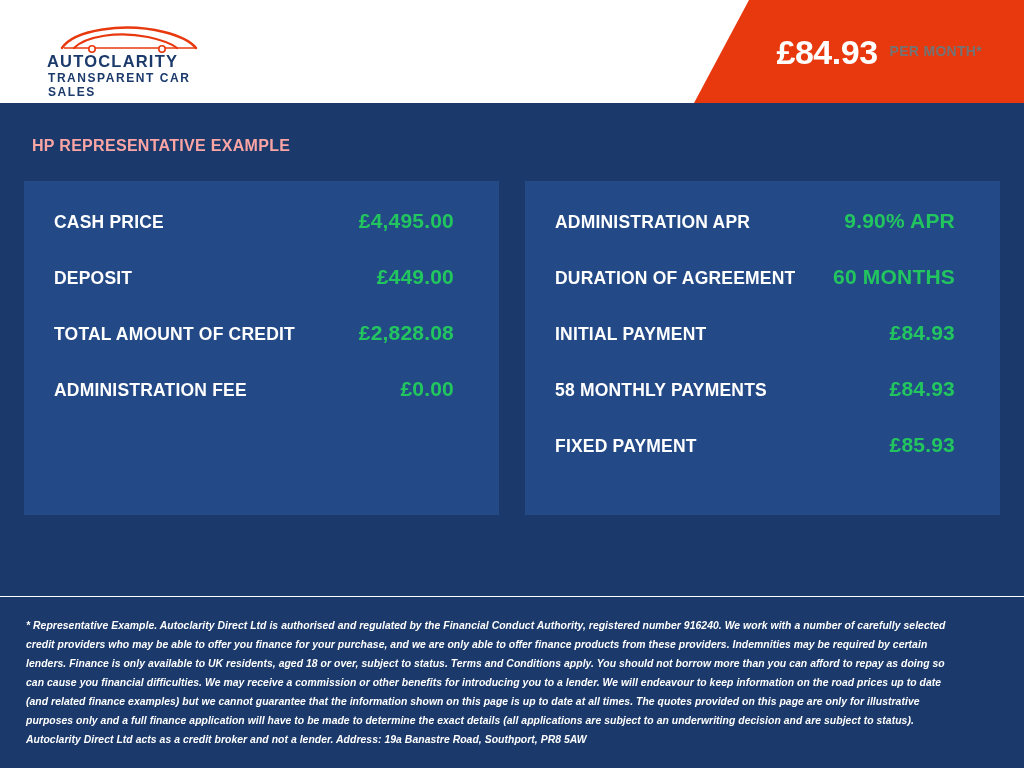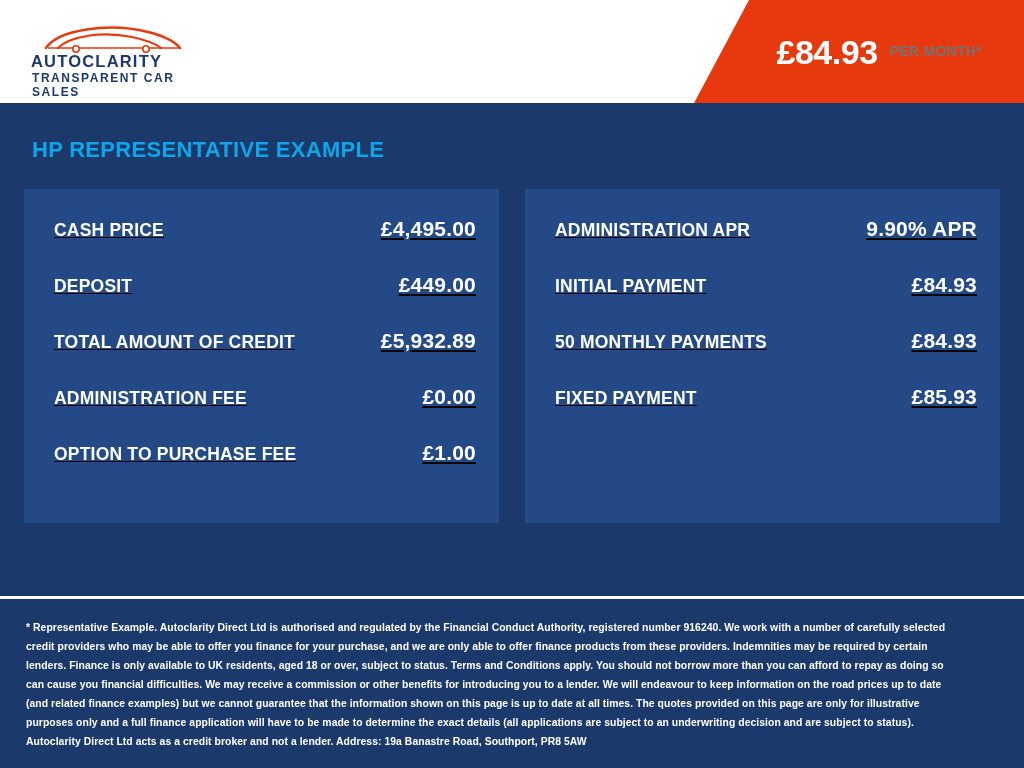--- a/index.html
+++ b/index.html
@@ -57,21 +57,21 @@
     color: #737373;
     font-size: 14px;
     font-weight: bold;
     letter-spacing: 0.3px;
     padding-bottom: 2px;
   }
 
   
   .logo {
     position: absolute;
-    left: 28px;
+    left: 44px;
     top: 24px;
     width: 180px;
     height: 58px;
   }
   .logo svg { display: block; }
   .logo-name {
     position: absolute;
     left: 3px;
     top: 28px;
     font-size: 16.5px;
@@ -88,69 +88,69 @@
     color: #1b3a6b;
     letter-spacing: 1.55px;
   }
 
   
   .body-area {
     position: relative;
     padding: 0 24px;
   }
   .section-title {
-    color: #0ea5e9;
-    font-size: 22px;
+    color: #fca5a5;
+    font-size: 16px;
     font-weight: bold;
     letter-spacing: 0.3px;
     padding: 34px 0 0 8px;
   }
 
   .panels {
     display: flex;
     gap: 26px;
     margin-top: 26px;
   }
   .panel {
     flex: 1;
     background: #234a87;
-    padding: 28px 23px 26px 30px;
-    text-decoration: underline;
+    padding: 28px 45px 26px 30px;
   }
   .row {
     display: flex;
     align-items: baseline;
     justify-content: space-between;
     height: 56px;
   }
   .row-label {
     color: #ffffff;
     font-size: 17.5px;
     font-weight: bold;
     letter-spacing: 0.2px;
     white-space: nowrap;
   }
   .row-value {
-    color: #ffffff;
+    color: #22c55e;
     font-size: 21px;
     font-weight: bold;
     letter-spacing: 0.2px;
     white-space: nowrap;
   }
 
   
   .footer {
     position: absolute;
     left: 0;
     right: 0;
     bottom: 0;
     height: 172px;
     background: #1b3a6b;
-    border-top: 3px solid #ffffff;
+    border-top: 1px solid #ffffff;
     padding: 20px 26px 0 26px;
+    font-style: italic;
   }
   .footer p {
     color: #ffffff;
     font-size: 10.4px;
     line-height: 1.82;
     font-weight: bold;
     letter-spacing: 0.05px;
     max-width: 930px;
   }
 </style>
@@ -189,43 +189,43 @@
         <div class="row">
           <span class="row-label">CASH PRICE</span>
           <span class="row-value">£4,495.00</span>
         </div>
         <div class="row">
           <span class="row-label">DEPOSIT</span>
           <span class="row-value">£449.00</span>
         </div>
         <div class="row">
           <span class="row-label">TOTAL AMOUNT OF CREDIT</span>
-          <span class="row-value">£5,932.89</span>
+          <span class="row-value">£2,828.08</span>
         </div>
         <div class="row">
           <span class="row-label">ADMINISTRATION FEE</span>
           <span class="row-value">£0.00</span>
         </div>
-        <div class="row">
-          <span class="row-label">OPTION TO PURCHASE FEE</span>
-          <span class="row-value">£1.00</span>
-        </div>
       </div>
 
       <div class="panel">
         <div class="row">
           <span class="row-label">ADMINISTRATION APR</span>
           <span class="row-value">9.90% APR</span>
         </div>
         <div class="row">
+          <span class="row-label">DURATION OF AGREEMENT</span>
+          <span class="row-value">60 MONTHS</span>
+        </div>
+        <div class="row">
           <span class="row-label">INITIAL PAYMENT</span>
           <span class="row-value">£84.93</span>
         </div>
         <div class="row">
-          <span class="row-label">50 MONTHLY PAYMENTS</span>
+          <span class="row-label">58 MONTHLY PAYMENTS</span>
           <span class="row-value">£84.93</span>
         </div>
         <div class="row">
           <span class="row-label">FIXED PAYMENT</span>
           <span class="row-value">£85.93</span>
         </div>
       </div>
 
     </div>
   </div>

